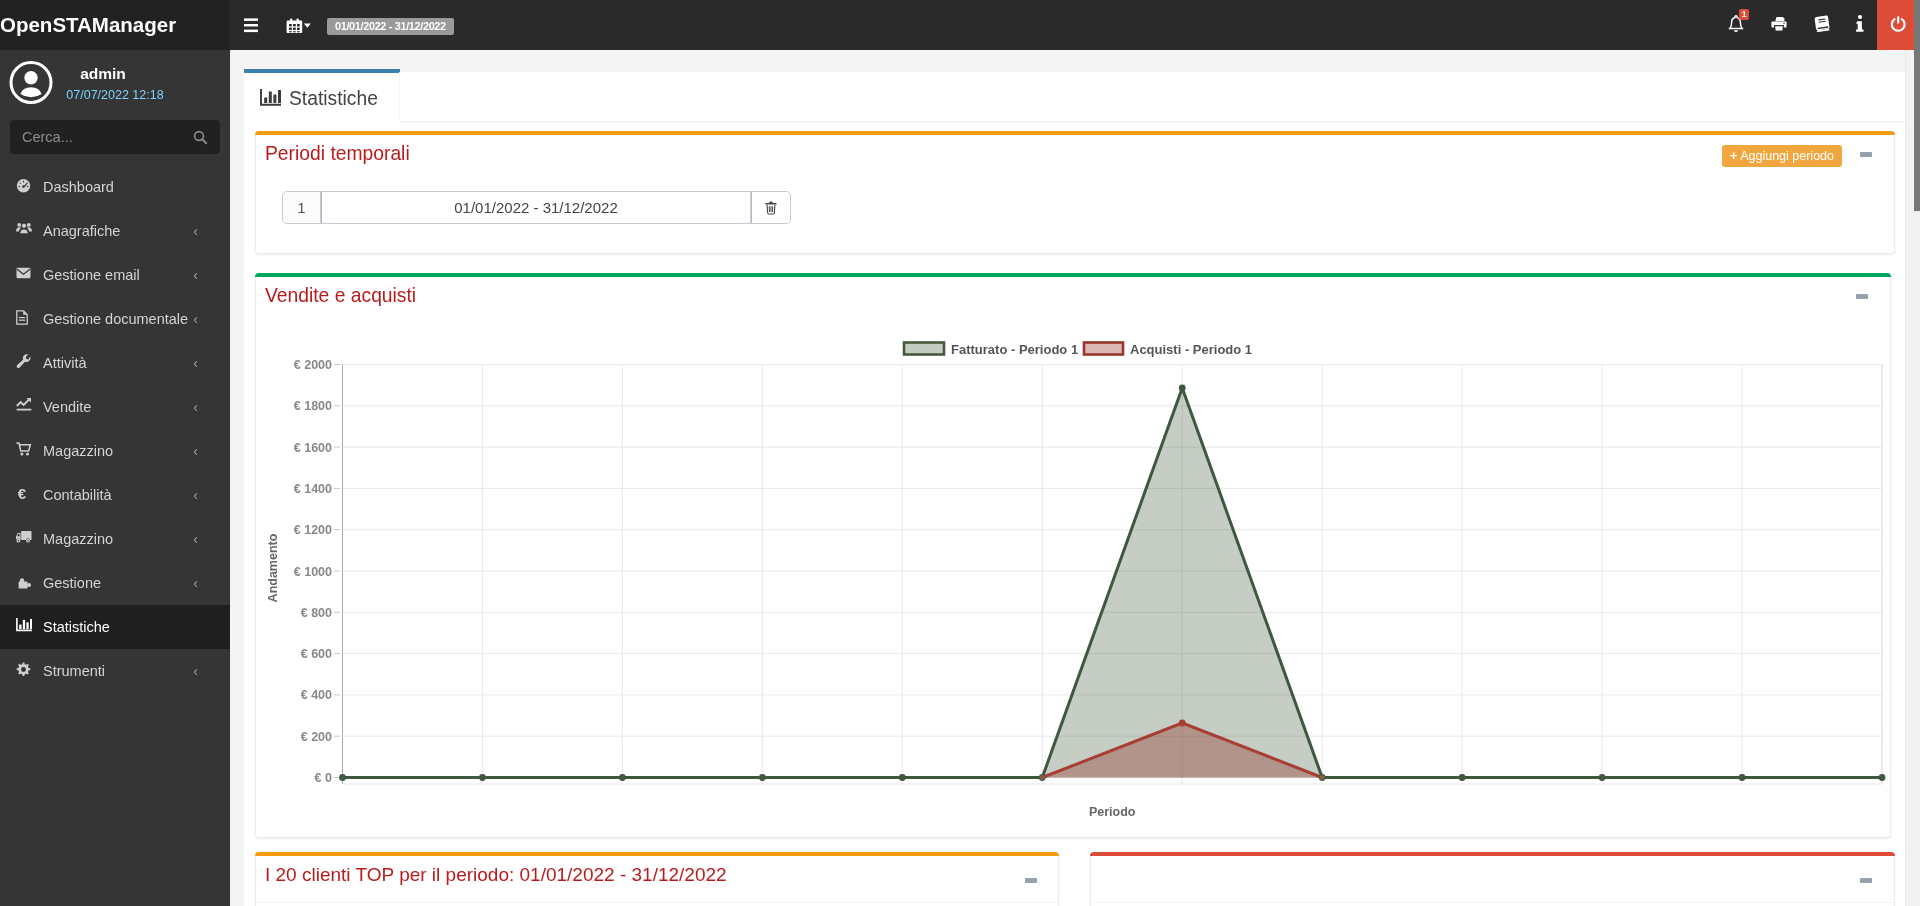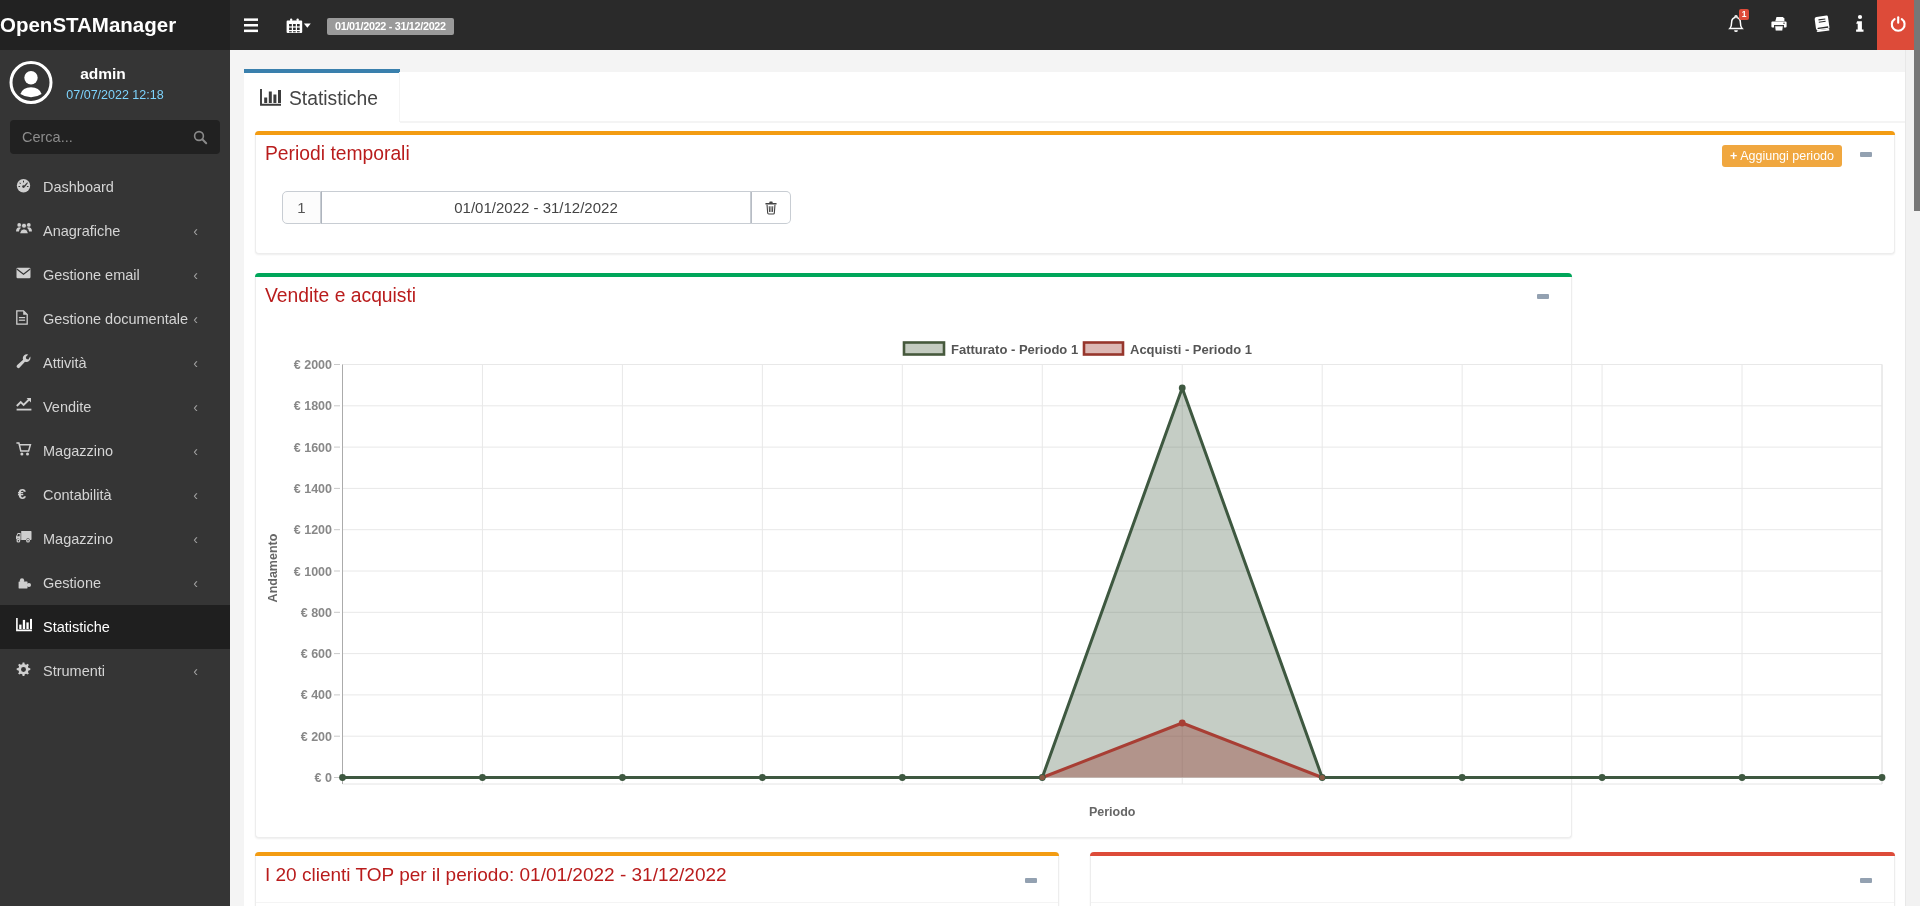--- a/index.html
+++ b/index.html
@@ -39,21 +39,21 @@
   #tabedge { left:399px; top:72px; width:1px; height:50px; background:#f4f4f4; }
   #tabtitle { left:289px; top:88px; font-size:19.3px; color:#444; }
 
   .card { position:absolute; background:#fff; border:1px solid #ededed; border-top:none;
           box-shadow:0 1px 2px rgba(0,0,0,0.07); border-radius:4px; }
   .ctop { position:absolute; left:-1px; top:0; right:-1px; height:4px; border-radius:4px 4px 0 0; }
   .ctitle { position:absolute; left:9px; top:12px; font-size:19.3px; color:#b91c1c; white-space:nowrap; }
   .minus { position:absolute; width:12px; height:5px; background:#93a1b1; border-radius:1px; }
 
   #card1 { left:255px; top:131px; width:1640px; height:123px; }
-  #card2 { left:255px; top:273px; width:1317px; height:565px; }
+  #card2 { left:255px; top:273px; width:1636px; height:565px; }
   #card3 { left:255px; top:852px; width:804px; height:56px; border-bottom:none; border-radius:4px 4px 0 0;}
   #card4 { left:1090px; top:852px; width:805px; height:54px; border-bottom:none; border-radius:4px 4px 0 0;}
 
   #addbtn { position:absolute; right:52px; top:14px; height:22px; background:#f0a73f; border-radius:3px;
             color:#fff; font-size:12.5px; line-height:22px; padding:0 8px; }
 
   
   .ig { position:absolute; left:26px; top:60px; height:33px; display:flex; }
   .ig .addon { width:39px; background:#fcfcfc; border:1px solid #c8cdd3; border-radius:5px 0 0 5px;
                text-align:center; line-height:31px; font-size:15px; color:#555; }

